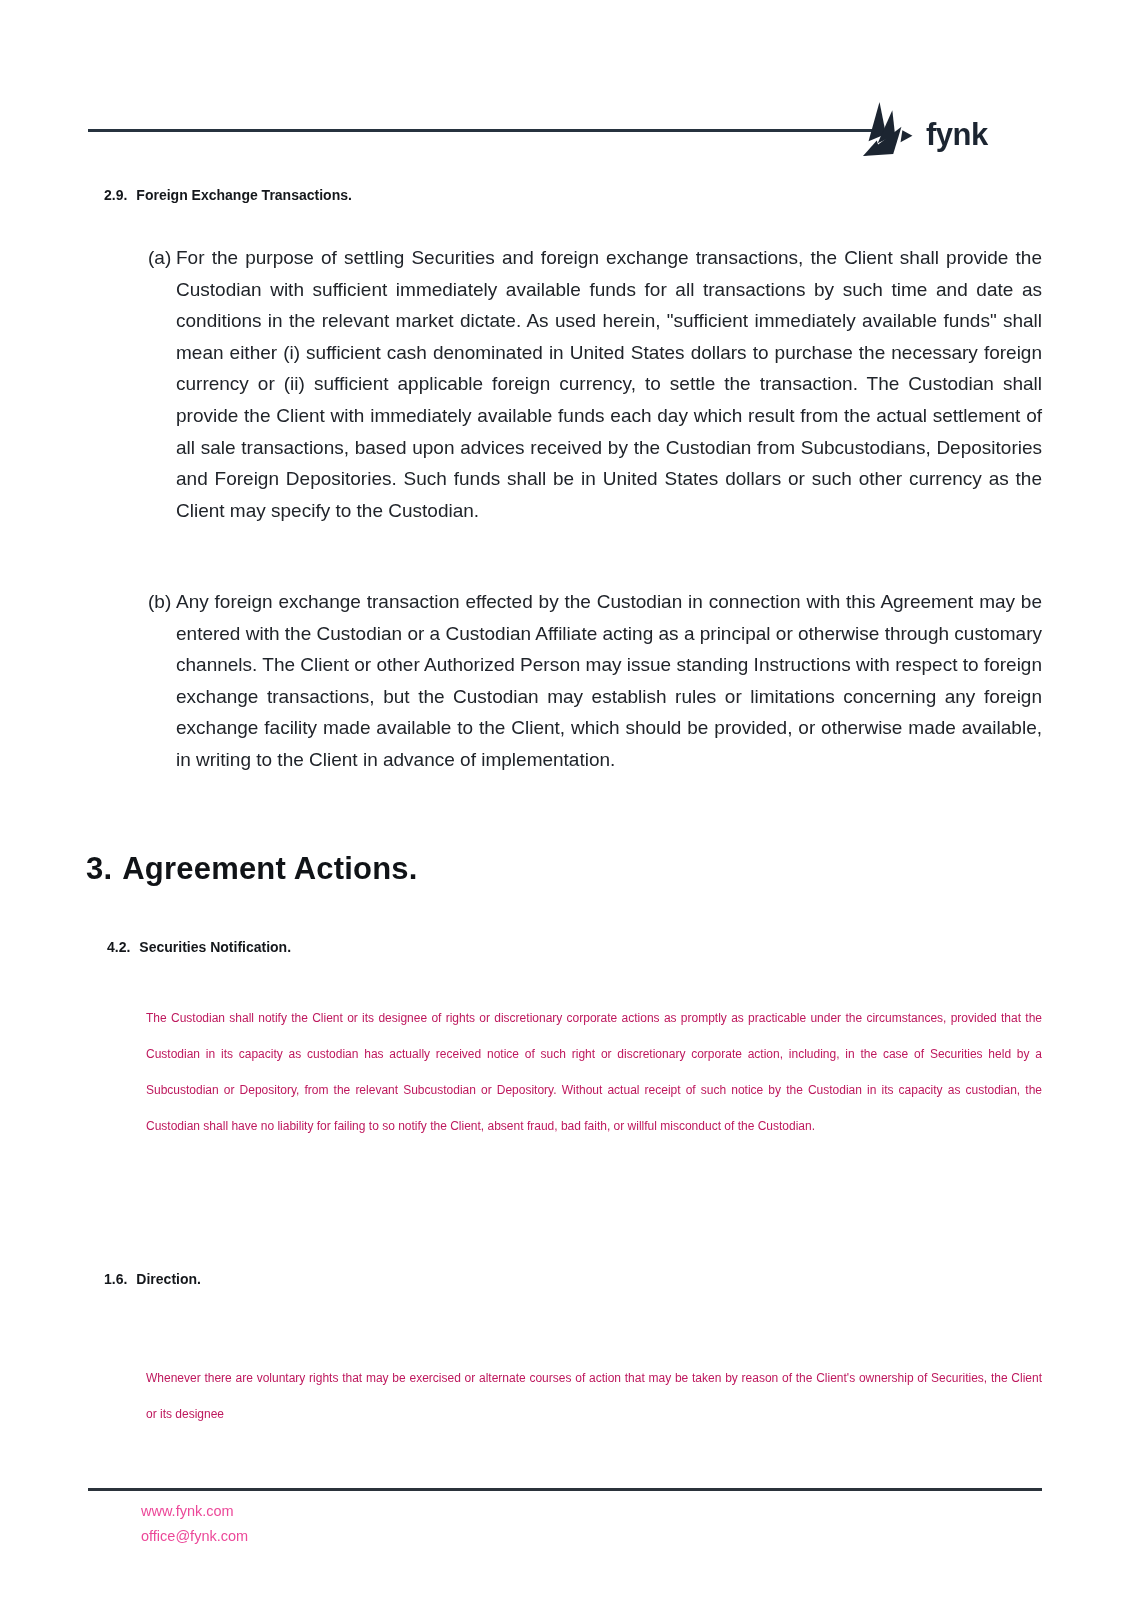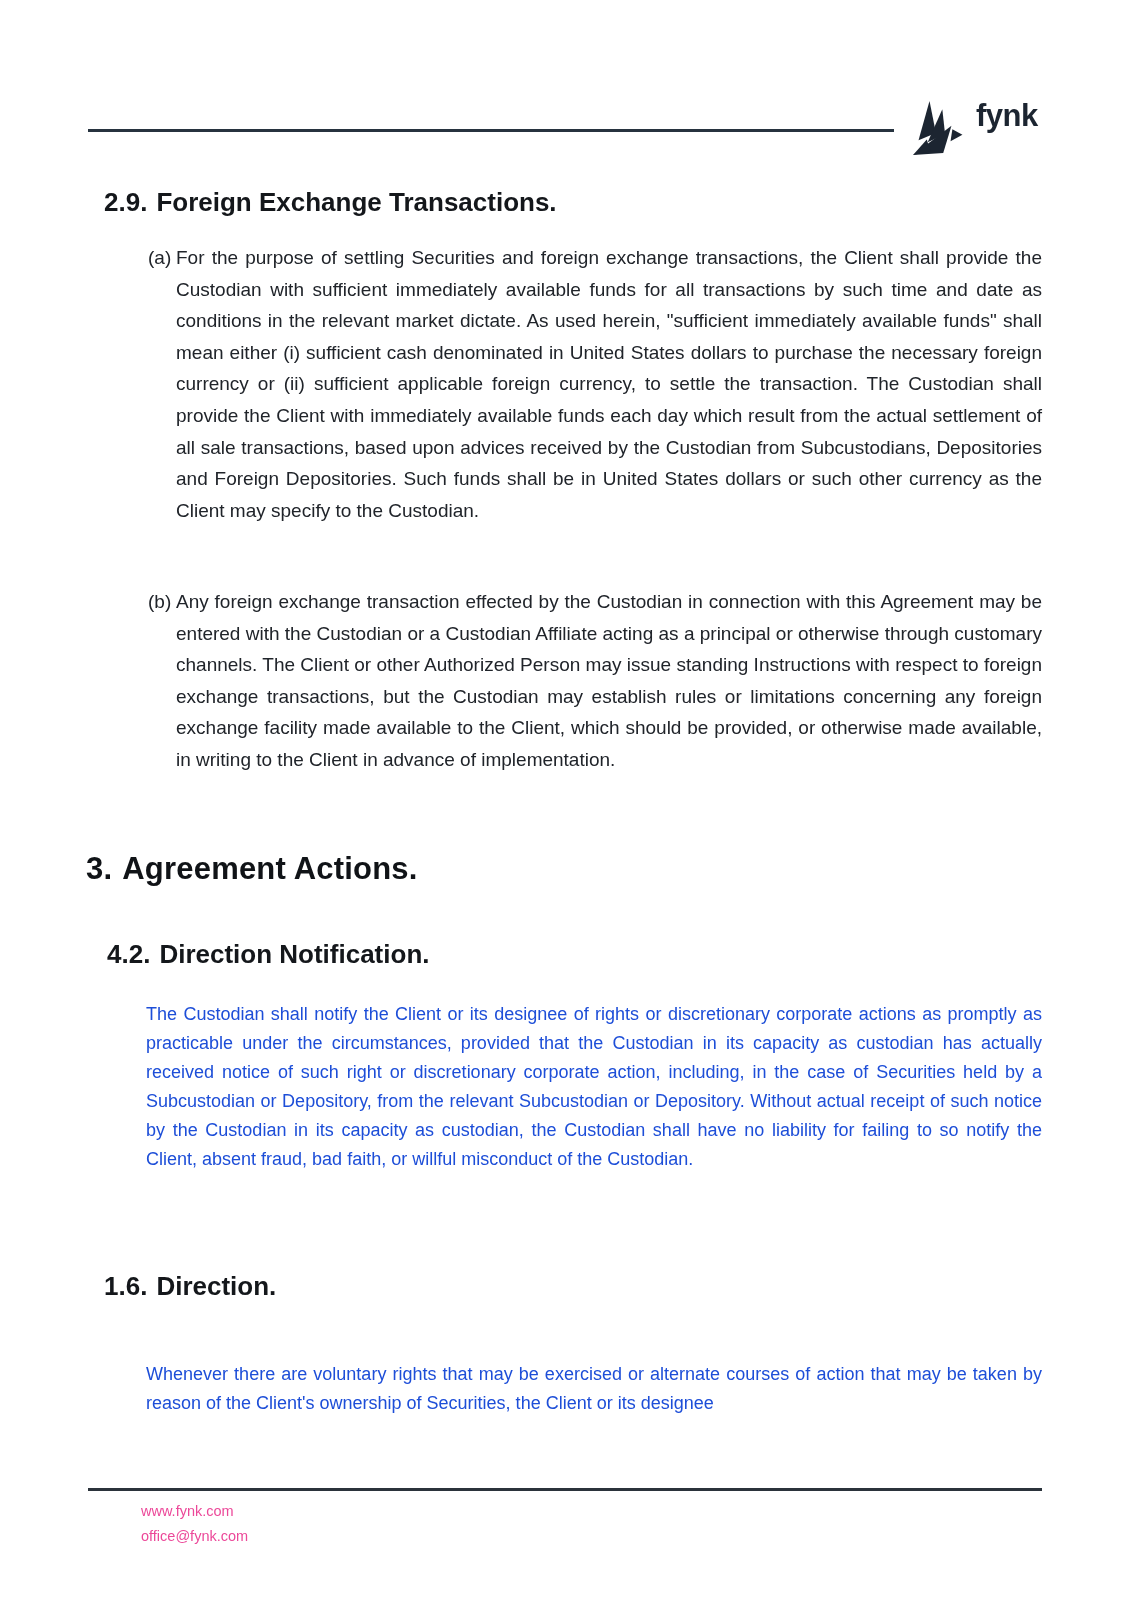--- a/index.html
+++ b/index.html
@@ -9,41 +9,41 @@
     height: 1600px;
     background: #ffffff;
     overflow: hidden;
     font-family: "Liberation Sans", sans-serif;
     color: #20242a;
   }
   .abs { position: absolute; }
 
   
   .header-rule { left: 88px; top: 129px; width: 806px; height: 3px; background: #27333f; }
-  .logo { left: 903px; top: 100px; width: 142px; height: 68px; display: flex; }
+  .logo { left: 853px; top: 100px; width: 142px; height: 68px; display: flex; align-items: center; }
   .logo svg { width: 64px; height: 66px; display: block; }
   .brand-name {
     font-size: 31px; font-weight: 700; letter-spacing: -0.5px;
     color: #1c2531; margin-left: 9px; line-height: 1;
   }
 
   
-  .h-small { font-size: 26px; font-weight: 700; color: #14171b; white-space: nowrap; }
+  .h-small { font-size: 14px; font-weight: 700; color: #14171b; white-space: nowrap; }
   .h-small .num { margin-right: 9px; }
   .h-big { font-size: 31px; font-weight: 700; color: #101317; white-space: nowrap; letter-spacing: 0.2px; }
   .h-big .num { margin-right: 10px; }
 
   
   .list-item {
     font-size: 19px; line-height: 31.6px; text-align: justify;
     color: #20242a; padding-left: 28px; box-sizing: border-box;
   }
   .item-label { position: absolute; left: 0; top: 0; line-height: 31.6px; }
   .para {
-    font-size: 18px; line-height: 29px; text-align: justify; color: #1d4ed8;
+    font-size: 12px; line-height: 36px; text-align: justify; color: #be185d;
   }
 
   
   .footer-rule { left: 88px; top: 1488px; width: 954px; height: 3px; background: #2b333b; }
   .footer-text { left: 141px; font-size: 14.5px; color: #ec4899; line-height: 1; }
 </style>
 </head>
 <body>
 
 <div class="page">
@@ -76,21 +76,21 @@
   <div class="abs list-item" style="left:148px; top:586px; width:894px;">
     <span class="item-label">(b)</span>
     <span>Any foreign exchange transaction effected by the Custodian in connection with this Agreement may be entered with the Custodian or a Custodian Affiliate acting as a principal or otherwise through customary channels. The Client or other Authorized Person may issue standing Instructions with respect to foreign exchange transactions, but the Custodian may establish rules or limitations concerning any foreign exchange facility made available to the Client, which should be provided, or otherwise made available, in writing to the Client in advance of implementation.</span>
   </div>
 
   <div class="abs h-big" style="left:86px; top:851px;">
     <span class="num">3.</span><span>Agreement Actions.</span>
   </div>
 
   <div class="abs h-small" style="left:107px; top:939px;">
-    <span class="num">4.2.</span><span>Direction Notification.</span>
+    <span class="num">4.2.</span><span>Securities Notification.</span>
   </div>
 
   <div class="abs para" style="left:146px; top:1000px; width:896px;">The Custodian shall notify the Client or its designee of rights or discretionary corporate actions as promptly as practicable under the circumstances, provided that the Custodian in its capacity as custodian has actually received notice of such right or discretionary corporate action, including, in the case of Securities held by a Subcustodian or Depository, from the relevant Subcustodian or Depository. Without actual receipt of such notice by the Custodian in its capacity as custodian, the Custodian shall have no liability for failing to so notify the Client, absent fraud, bad faith, or willful misconduct of the Custodian.</div>
 
   <div class="abs h-small" style="left:104px; top:1271px;">
     <span class="num">1.6.</span><span>Direction.</span>
   </div>
 
   <div class="abs para" style="left:146px; top:1360px; width:896px;">Whenever there are voluntary rights that may be exercised or alternate courses of action that may be taken by reason of the Client's ownership of Securities, the Client or its designee</div>
 

